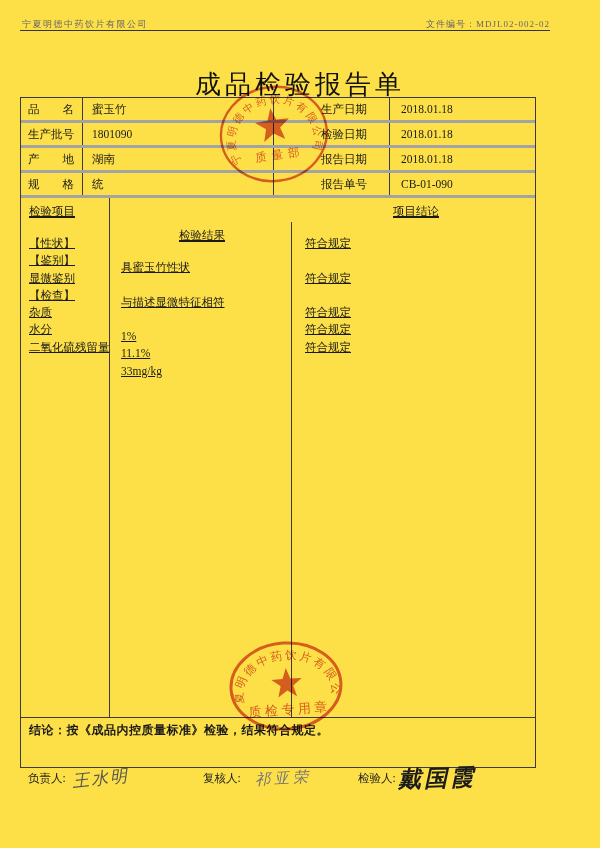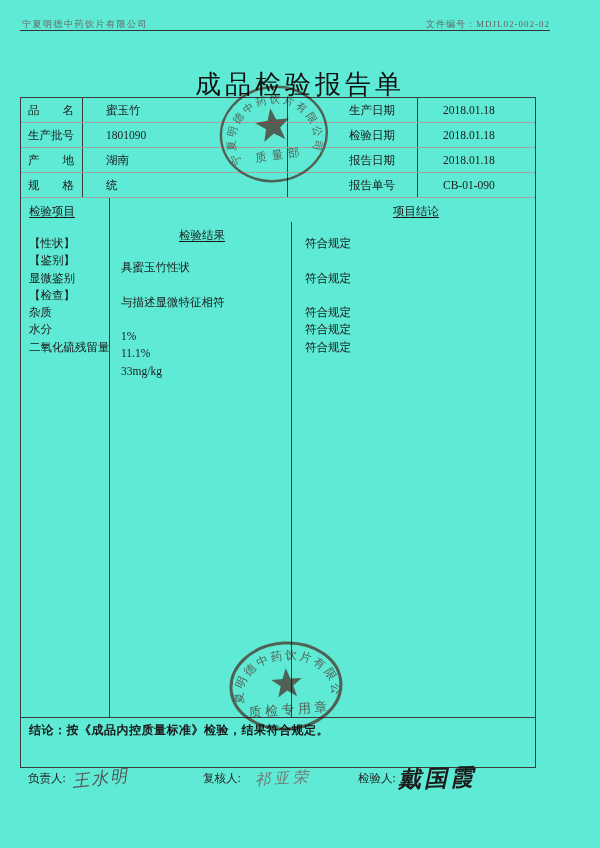--- a/index.html
+++ b/index.html
@@ -1,40 +1,40 @@
 <!DOCTYPE html>
 <html><head>
 <meta charset="utf-8">
 <style>
   html,body{margin:0;padding:0;background:#ffffff;width:600px;height:848px;overflow:hidden;
     font-family:"Liberation Serif","DejaVu Serif",serif;color:#1a1a1a;}
-  .page{position:relative;width:600px;height:848px;background:#5eead4;}
+  .page{position:relative;width:600px;height:848px;background:#fde047;}
 
   
   .hdr-left{position:absolute;left:22px;top:18px;font-size:9px;color:#666;letter-spacing:1.5px;}
   .hdr-right{position:absolute;right:50px;top:18px;font-size:9px;color:#666;letter-spacing:1px;}
   .hdr-rule{position:absolute;left:20px;top:30px;width:530px;border-top:1.6px solid #333;}
 
   
   .title{position:absolute;left:0;top:55px;width:600px;text-align:center;
     font-size:26px;letter-spacing:4px;color:#111;font-weight:500;margin-top:12px;}
 
   
   .doc-table{position:absolute;left:20px;top:97px;width:516px;height:671px;
     border:1px solid #3a3a3a;box-sizing:border-box;font-size:11.5px;}
 
-  .info-row{display:flex;height:25px;border-bottom:1px solid #a3a3a3;box-sizing:border-box;gap:14px;}
+  .info-row{display:flex;height:25px;border-bottom:3px solid #a3a3a3;box-sizing:border-box;}
   .info-cell{box-sizing:border-box;display:flex;align-items:center;overflow:hidden;white-space:nowrap;}
   .ic-label {width:62px; border-right:1px solid #3a3a3a;padding-left:7px;}
   .ic-value {width:191px;border-right:1px solid #3a3a3a;padding-left:9px;}
   .ic-label2{width:76px; border-right:1px solid #3a3a3a;padding-left:7px;margin-left:40px;}
   .ic-value2{flex:1;padding-left:11px;}
 
   .insp{display:flex;height:519px;box-sizing:border-box;}
-  .insp-col{box-sizing:border-box;overflow:hidden;}
+  .insp-col{box-sizing:border-box;overflow:hidden;text-decoration:underline;}
   .col-item{width:89px;border-right:1px solid #3a3a3a;padding-left:8px;}
   .col-std{width:163px;border-right:1px solid #3a3a3a;padding-left:11px;}
   .col-res{width:182px;border-right:1px solid #3a3a3a;padding-left:11px;margin-top:24px;}
   .col-con{flex:1;padding-left:13px;}
   .insp-head{height:18px;margin-top:6px;text-decoration:underline;text-underline-offset:2px;}
   .head-center{text-align:center;padding-right:8px;}
   .insp-gap{height:13px;}
   .t-line{height:17.3px;line-height:17.3px;white-space:nowrap;}
 
   .concl-row{height:26px;border-top:1px solid #3a3a3a;box-sizing:border-box;

